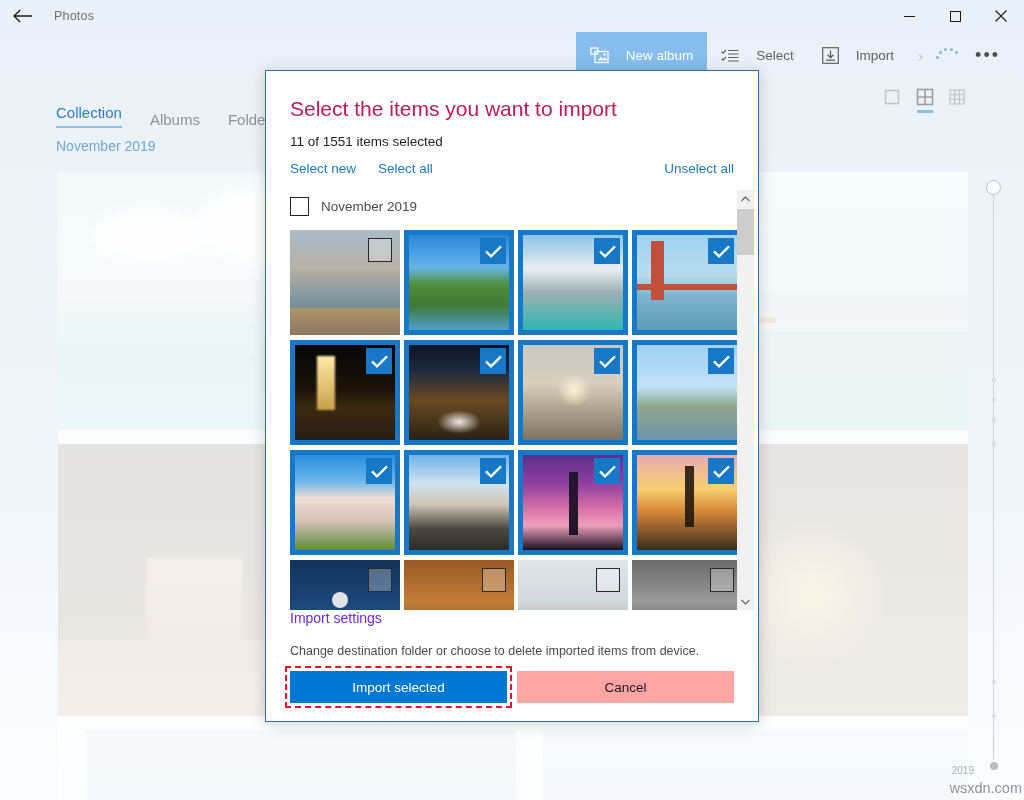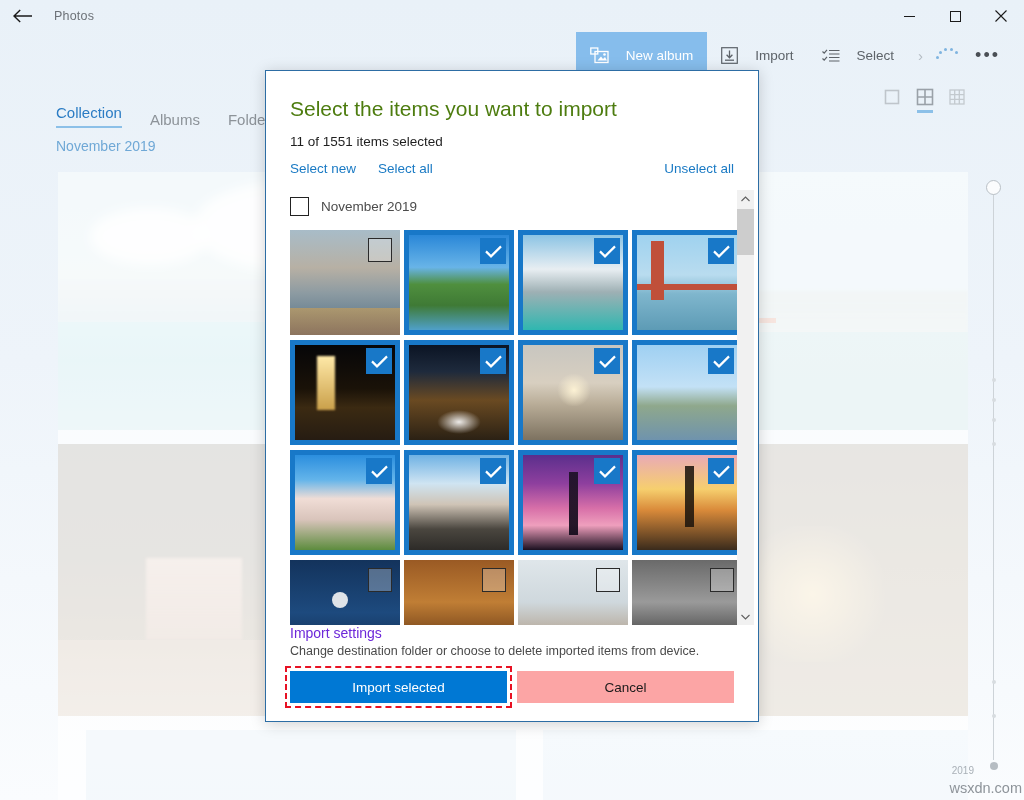--- a/index.html
+++ b/index.html
@@ -165,21 +165,21 @@
   }
 
   
   .dialog {
     position: absolute; left: 265px; top: 70px; width: 494px; height: 652px;
     background: #ffffff; border: 1px solid #2d6da4;
     box-shadow: 0 2px 14px rgba(0,0,0,.18);
     display: flex; flex-direction: column;
   }
   .dlg-title {
-    font-size: 21px; color: #4d7c0f; padding: 26px 24px 0 24px; font-weight: 400;
+    font-size: 21px; color: #be185d; padding: 26px 24px 0 24px; font-weight: 400;
   }
   .dlg-count {
     font-size: 13.5px; color: #1f1f1f; padding: 13px 24px 0 24px;
   }
   .dlg-links {
     display: flex; align-items: flex-start; padding: 12px 24px 0 24px;
   }
   .dlg-link { font-size: 13.5px; color: #1a7ac4; margin-right: 22px; }
   .dlg-link.right { margin-left: auto; margin-right: 0; }
 
@@ -251,21 +251,21 @@
     position: absolute; right: 4px; top: 0; width: 17px; height: 100%;
     background: #f1f1f1; display: flex; flex-direction: column; align-items: center;
   }
   .sb-arrow { width: 17px; height: 17px; display:flex; align-items:center; justify-content:center; color:#5f5f5f; font-size: 8px; }
   .sb-track { flex: 1; width: 17px; position: relative; }
   .sb-thumb { position: absolute; top: 2px; left: 0; width: 17px; height: 46px; background: #cdcdcd; }
 
   
   .dlg-footer { padding: 0 24px 18px 24px; background: #fff; }
   .settings-link { font-size: 14px; color: #6d28d9; }
-  .settings-desc { font-size: 12.5px; color: #4a4a4a; margin-top: 3px; }
+  .settings-desc { font-size: 12.5px; color: #4a4a4a; margin-top: 18px; }
   .btn-row { display: flex; gap: 10px; margin-top: 13px; }
   .btn {
     height: 32px; flex: 1; display: flex; align-items: center; justify-content: center;
     font-size: 13.5px;
   }
   .btn-primary { background: #0078d4; color: #fff; }
   .btn-secondary { background: #fca5a5; color: #1a1a1a; }
   .hl-wrap { position: relative; flex: 1; display: flex; }
   .hl-ring {
     position: absolute; left: -5px; top: -5px; right: -5px; bottom: -5px;
@@ -310,37 +310,37 @@
           <rect x="5" y="4.5" width="13" height="11" fill="none" stroke="#fff" stroke-width="1.3"></rect>
           <path d="M7.5 13.5 L11 9.5 L13 12 L15 10 L17 13.5 Z" fill="#fff"></path>
           <circle cx="14.5" cy="7.5" r="1.3" fill="#fff"></circle>
           <rect x="0.8" y="1" width="7" height="6" fill="none" stroke="#fff" stroke-width="1.3"></rect>
         </svg>
       </span>
       <span>New album</span>
     </div>
     <div class="cmd-item">
       <span class="cmd-ico">
+        <svg width="18" height="15" viewBox="0 0 18 15">
+          <path d="M0.5 3.5 L2.2 5.2 L5 1.8" fill="none" stroke="#5d6369" stroke-width="1.2"></path>
+          <path d="M0.5 10.5 L2.2 12.2 L5 8.8" fill="none" stroke="#5d6369" stroke-width="1.2"></path>
+          <path d="M7 2.5 H17.5 M7 6 H17.5 M7 9.5 H17.5 M7 13 H17.5" stroke="#5d6369" stroke-width="1.2"></path>
+        </svg>
+      </span>
+      <span>Select</span>
+    </div>
+    <div class="cmd-item">
+      <span class="cmd-ico">
         <svg width="17" height="17" viewBox="0 0 17 17">
           <rect x="0.7" y="0.7" width="15.6" height="15.6" fill="none" stroke="#5d6369" stroke-width="1.2"></rect>
           <path d="M8.5 3.5 V10.5 M5.6 7.8 L8.5 10.8 L11.4 7.8" fill="none" stroke="#5d6369" stroke-width="1.3"></path>
           <path d="M4 13.2 H13" stroke="#5d6369" stroke-width="1.3"></path>
         </svg>
       </span>
       <span>Import</span>
-    </div>
-    <div class="cmd-item">
-      <span class="cmd-ico">
-        <svg width="18" height="15" viewBox="0 0 18 15">
-          <path d="M0.5 3.5 L2.2 5.2 L5 1.8" fill="none" stroke="#5d6369" stroke-width="1.2"></path>
-          <path d="M0.5 10.5 L2.2 12.2 L5 8.8" fill="none" stroke="#5d6369" stroke-width="1.2"></path>
-          <path d="M7 2.5 H17.5 M7 6 H17.5 M7 9.5 H17.5 M7 13 H17.5" stroke="#5d6369" stroke-width="1.2"></path>
-        </svg>
-      </span>
-      <span>Select</span>
     </div>
     <div class="cmd-chevron">›</div>
     <div class="spinner">
       <i style="left:3px;top:11px"></i>
         <i style="left:6px;top:6px"></i>
       <i style="left:11px;top:3px"></i>
         <i style="left:17px;top:3px"></i>
       <i style="left:22px;top:6px"></i>
     </div>
     <div class="cmd-ellipsis">•••</div>

